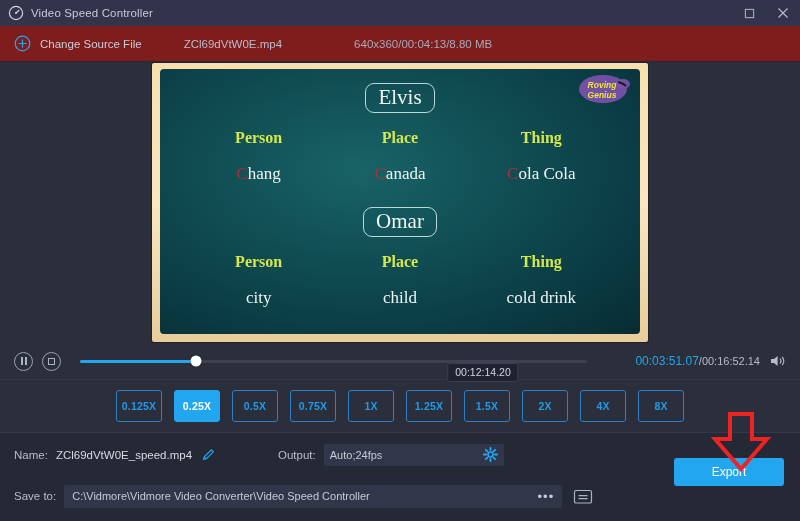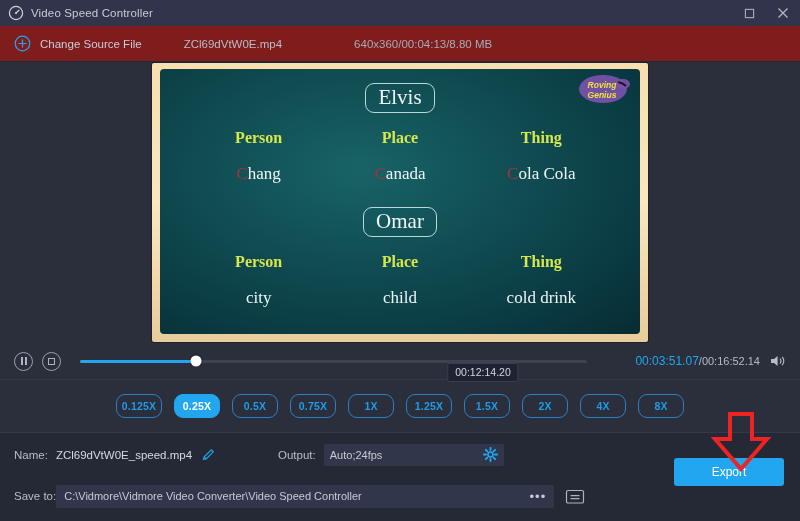--- a/index.html
+++ b/index.html
@@ -167,23 +167,23 @@
 
   
   .speed-row {
     height: 53px;
     background: #2b2e3b;
     border-top: 1px solid #333647;
     display: flex; align-items: center; justify-content: center;
     gap: 12px;
   }
   .speed-btn {
-    width: 46px; height: 24px;
+    width: 46px; height: 32px;
     border: 1px solid #2b7fc4;
-    border-radius: 9px;
+    border-radius: 3px;
     background: transparent;
     color: #1f9bea;
     font-size: 10.5px; font-weight: bold;
     display: flex; align-items: center; justify-content: center;
     letter-spacing: .2px;
   }
   .speed-btn.active {
     background: #22a6ef;
     border-color: #22a6ef;
     color: #ffffff;
@@ -212,20 +212,21 @@
     width: 180px; height: 22px;
     background: #32364a;
     border-radius: 2px;
     display: flex; align-items: center;
     padding: 0 6px;
     color: #c6cad6; font-size: 11px;
     position: relative;
   }
   .gear { width: 15px; height: 15px; position: absolute; right: 6px; top: 3px; }
   .path-field {
+    margin-left: 8px;
     width: 498px; height: 23px;
     background: #32364a;
     border-radius: 2px;
     display: flex; align-items: center;
     padding: 0 8px;
     color: #c6cad6; font-size: 11px;
     position: relative;
   }
   .dots {
     position: absolute; right: 8px; top: 0; height: 23px;

